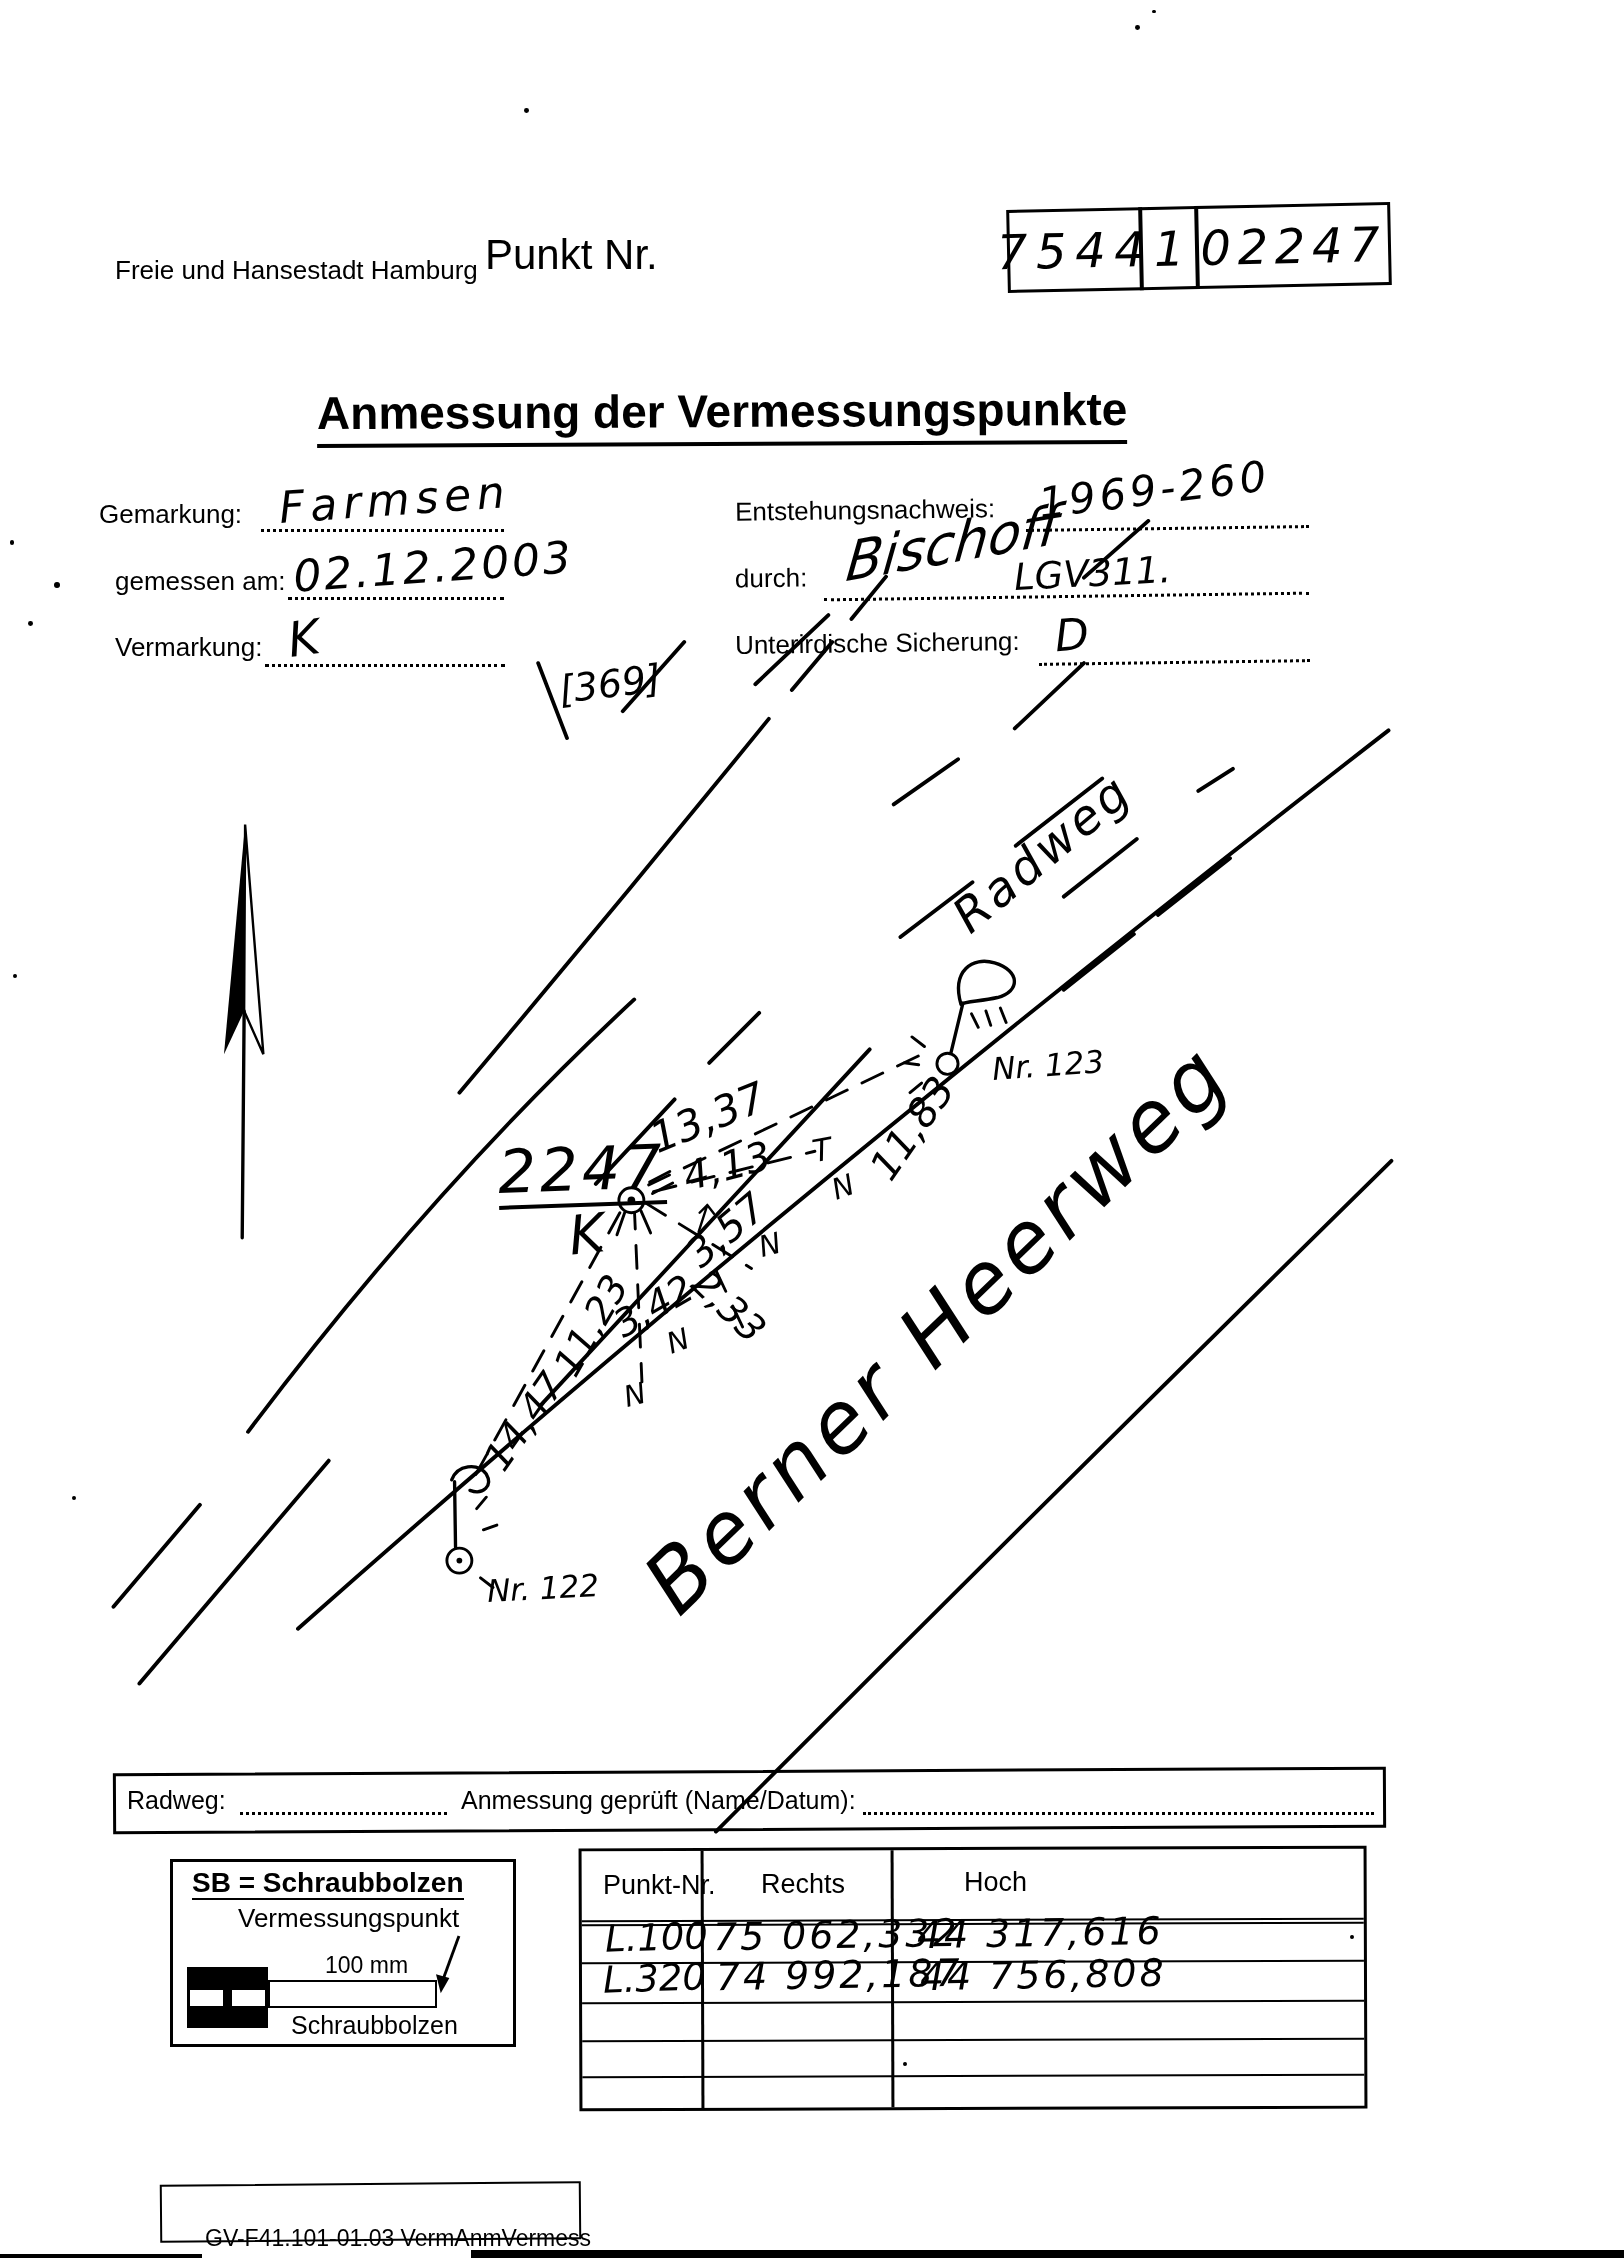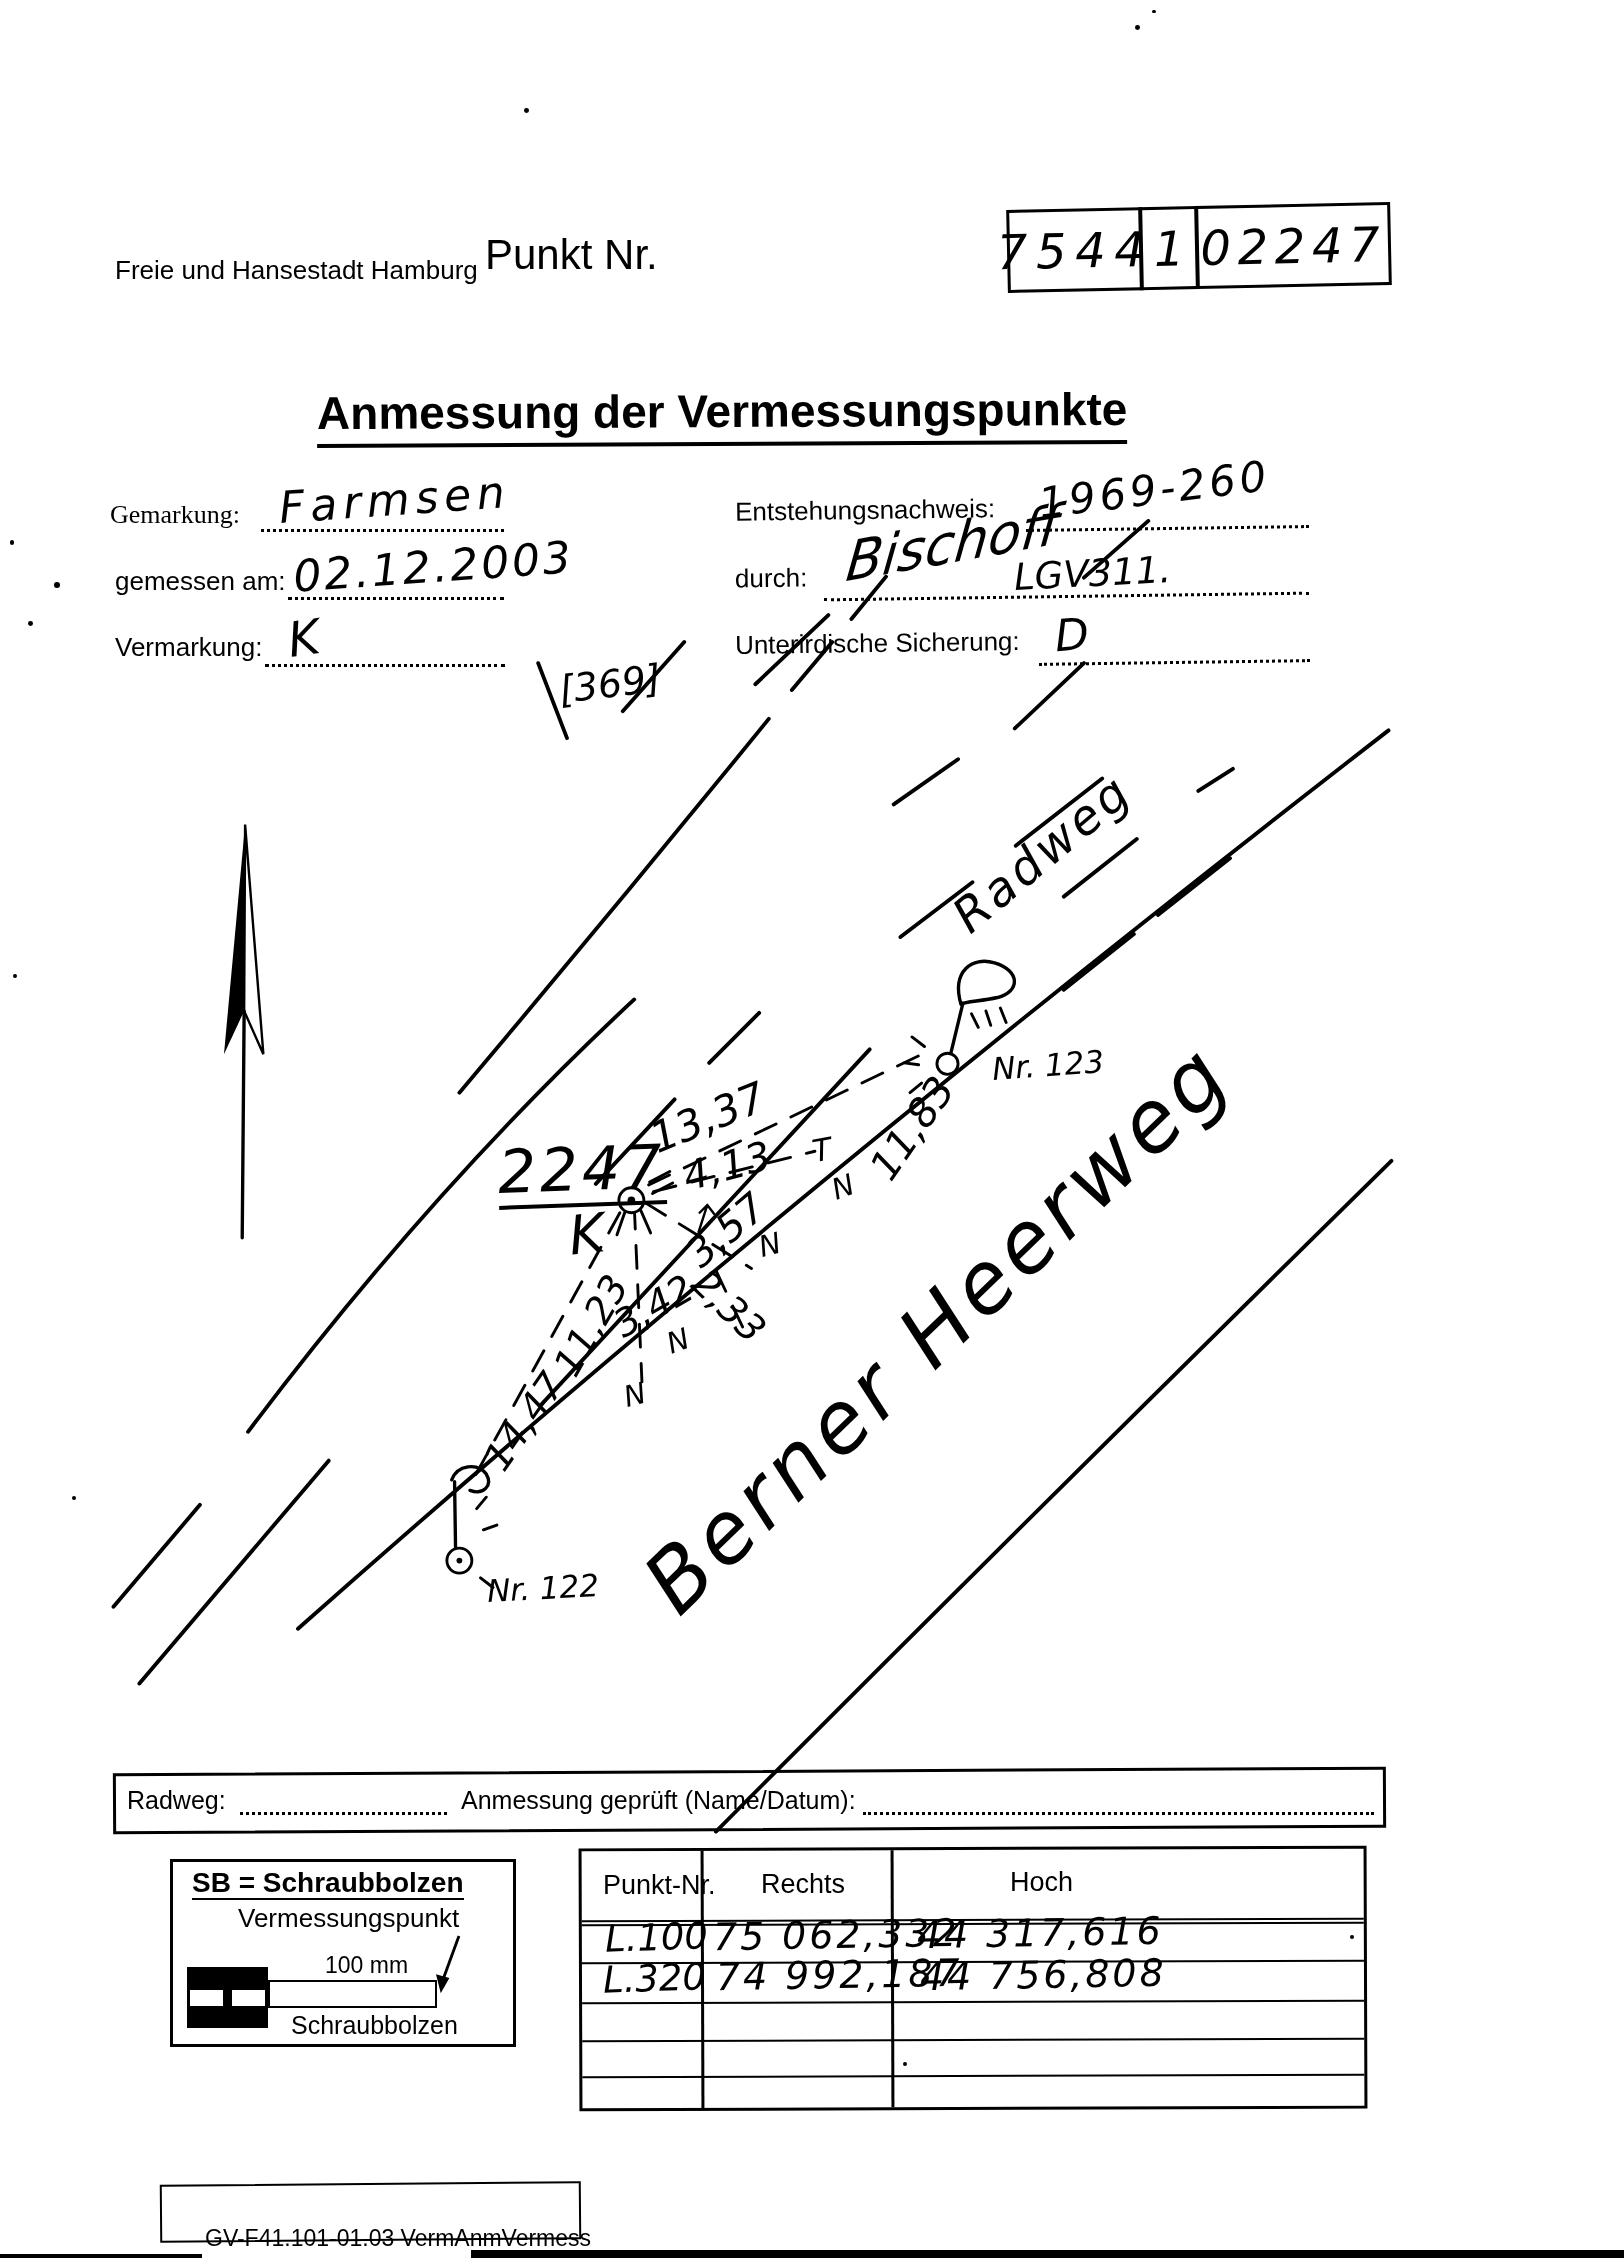--- a/index.html
+++ b/index.html
@@ -24,21 +24,21 @@
   <div class="t" style="left:485px;top:233px;font-size:42px;">Punkt Nr.</div>
 
   <div style="position:absolute;left:1007px;top:206px;height:83px;display:flex;transform:rotate(-1.2deg);">
     <div class="box hw" style="width:136px;display:flex;align-items:center;justify-content:center;font-size:48px;letter-spacing:8.6px;">7544</div>
     <div class="box hw" style="width:60px;margin-left:-3.8px;display:flex;align-items:center;justify-content:center;font-size:48px;">1</div>
     <div class="box hw" style="width:196px;margin-left:-3.8px;display:flex;align-items:center;justify-content:center;font-size:48px;letter-spacing:6.7px;">02247</div>
   </div>
 
   <div class="t b" style="left:317px;top:387px;font-size:46px;border-bottom:4.8px solid #000;padding-bottom:6.7px;transform:rotate(-0.3deg);">Anmessung der Vermessungspunkte</div>
 
-  <div class="t" style="left:110px;top:501px;font-size:26px;font-family:Liberation Serif, serif;">Gemarkung:</div>
+  <div class="t" style="left:99px;top:501px;font-size:26px;">Gemarkung:</div>
   <div class="dots" style="left:261px;top:529px;width:243px;"></div>
   <div class="t hw" style="left:279px;top:477px;font-size:44px;letter-spacing:5.8px;transform:rotate(-4deg);">Farmsen</div>
 
   <div class="t" style="left:735px;top:497px;font-size:26px;transform:rotate(-0.8deg);">Entstehungsnachweis:</div>
   <div class="dots" style="left:1026px;top:527px;width:283px;transform:rotate(-0.8deg);"></div>
   <div class="t hw" style="left:1038px;top:468px;font-size:42px;letter-spacing:3.8px;transform:rotate(-7deg);">1969-260</div>
 
   <div class="t" style="left:115px;top:568px;font-size:26px;">gemessen am:</div>
   <div class="dots" style="left:288px;top:597px;width:216px;"></div>
   <div class="t hw" style="left:293px;top:544px;font-size:44px;letter-spacing:2.9px;transform:rotate(-4deg);">02.12.2003</div>
@@ -148,21 +148,21 @@
     <div style="position:absolute;left:0;top:0;width:100%;height:75px;border-bottom:6.7px double #000;box-sizing:border-box;"></div>
     <div style="position:absolute;left:0;top:75px;width:100%;height:38px;border-bottom:2.9px solid #000;box-sizing:border-box;"></div>
     <div style="position:absolute;left:0;top:113px;width:100%;height:40px;border-bottom:2.9px solid #000;box-sizing:border-box;"></div>
     <div style="position:absolute;left:0;top:154px;width:100%;height:37px;border-bottom:2.9px solid #000;box-sizing:border-box;"></div>
     <div style="position:absolute;left:0;top:190px;width:100%;height:37px;border-bottom:2.9px solid #000;box-sizing:border-box;"></div>
     <div style="position:absolute;left:119px;top:0;width:2.9px;height:100%;background:#000;"></div>
     <div style="position:absolute;left:309px;top:0;width:2.9px;height:100%;background:#000;"></div>
   </div>
   <div class="t" style="left:603px;top:1871px;font-size:27px;">Punkt-Nr.</div>
   <div class="t" style="left:761px;top:1870px;font-size:27px;">Rechts</div>
-  <div class="t" style="left:964px;top:1868px;font-size:27px;margin-left:46px;">Hoch</div>
+  <div class="t" style="left:964px;top:1868px;font-size:27px;">Hoch</div>
 
   <div class="t hw" style="left:605px;top:1919px;font-size:37px;transform:rotate(-2deg);">L.100</div>
   <div class="t hw" style="left:713px;top:1916px;font-size:38px;letter-spacing:2.9px;transform:rotate(-1deg);">75 062,332</div>
   <div class="t hw" style="left:917px;top:1914px;font-size:38px;letter-spacing:2.9px;transform:rotate(-1deg);">44 317,616</div>
   <div class="t hw" style="left:603px;top:1960px;font-size:37px;transform:rotate(-2deg);">L.320</div>
   <div class="t hw" style="left:716px;top:1956px;font-size:38px;letter-spacing:2.9px;transform:rotate(-1deg);">74 992,187</div>
   <div class="t hw" style="left:920px;top:1956px;font-size:38px;letter-spacing:2.9px;transform:rotate(-1deg);">44 756,808</div>
   <div class="t hw" style="left:615px;top:2008px;font-size:35px;"></div>
   <div class="t hw" style="left:730px;top:2008px;font-size:35px;"></div>
   <div class="t hw" style="left:922px;top:2008px;font-size:35px;"></div>

